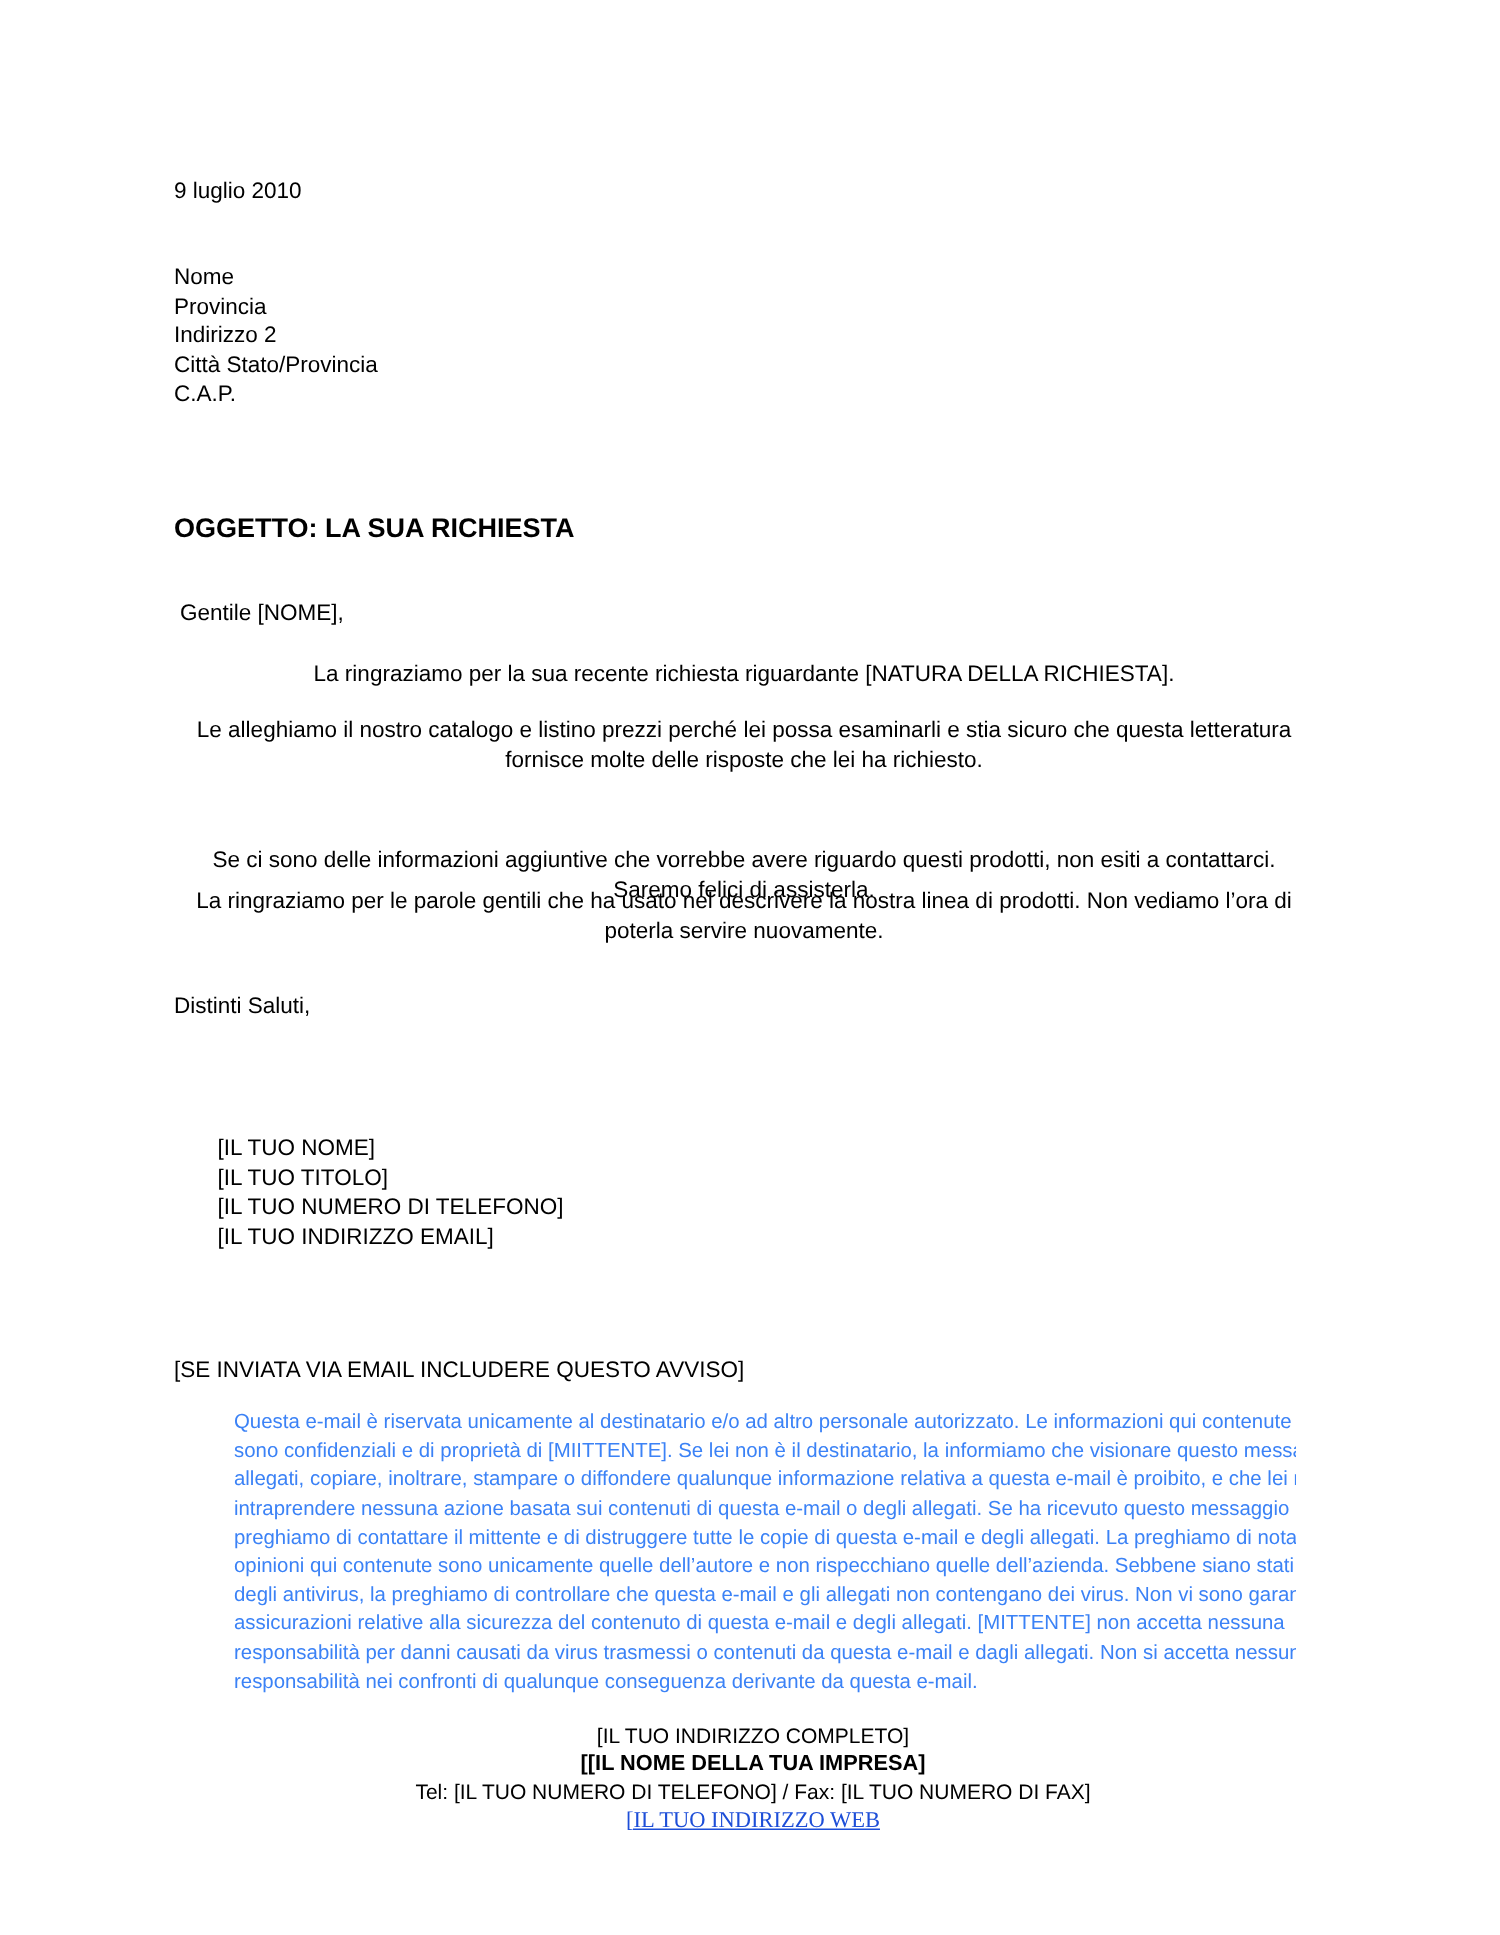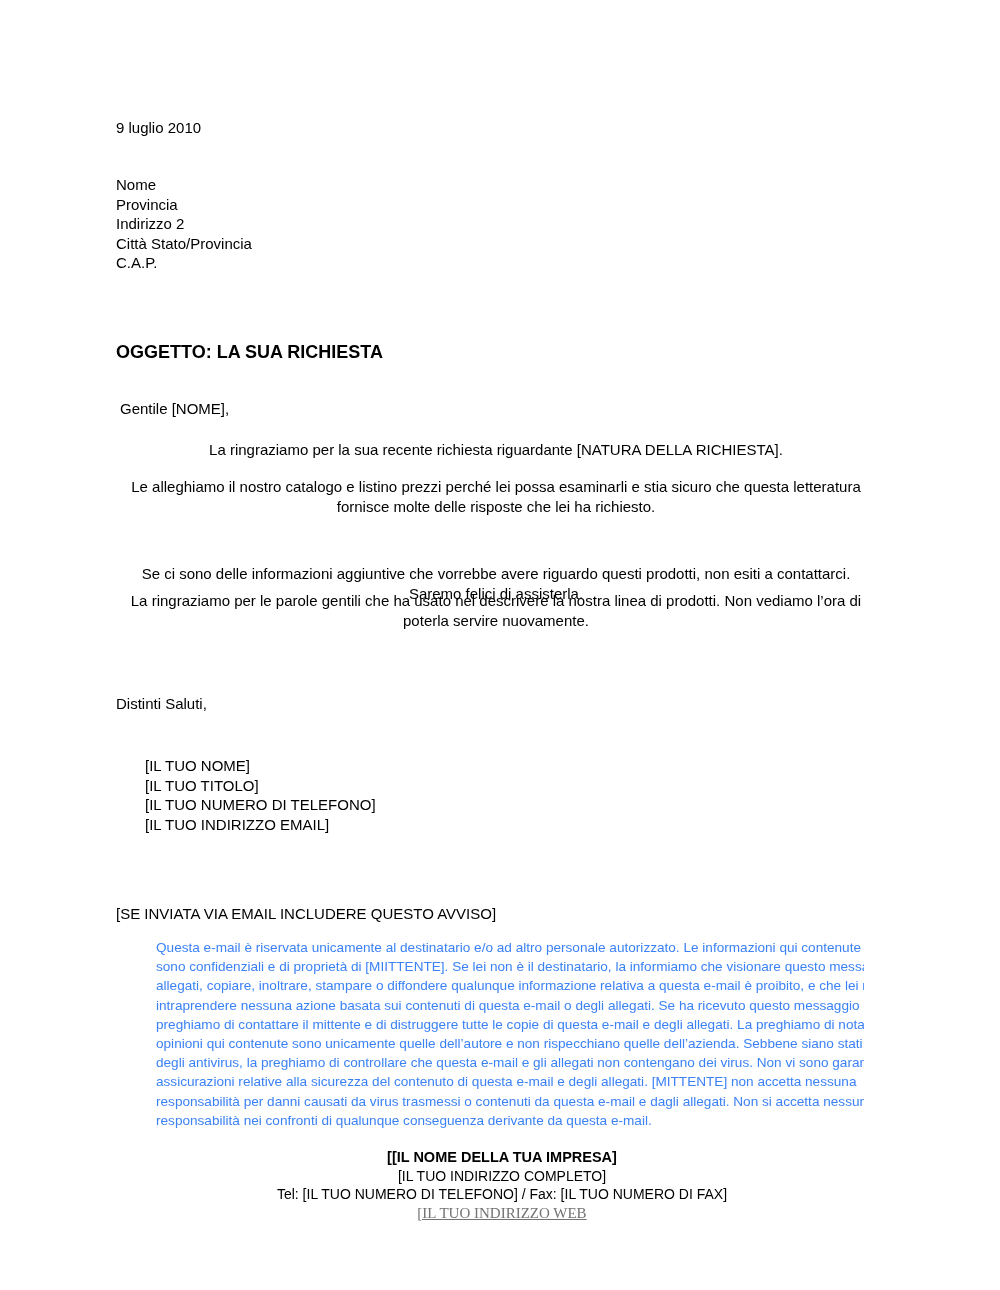--- a/index.html
+++ b/index.html
@@ -77,21 +77,20 @@
   .p3 { top: 564px; }
   .p4 { top: 591px; }
 
   .closing {
     position: absolute;
     top: 661px;
     left: 0;
     font-size: 15px;
     line-height: 19px;
     white-space: nowrap;
-    margin-top: 33px;
   }
 
   .signature-block {
     position: absolute;
     top: 756px;
     left: 0;
     font-size: 15px;
     line-height: 19.5px;
   }
   .signature-block div { white-space: nowrap; margin-left: 29px; }
@@ -127,21 +126,21 @@
     line-height: 18.5px;
   }
   .footer .fcompany {
     font-weight: bold;
     font-size: 14.5px;
   }
   .footer .fline { white-space: nowrap; }
   .footer .flink {
     font-family: "Liberation Serif", serif;
     font-size: 15px;
-    color: #737373;
+    color: #1d4ed8;
     text-decoration: underline;
     cursor: pointer;
     display: inline-block;
   }
 </style>
 </head>
 <body>
 
 <div class="page">
   <div class="content">
@@ -172,20 +171,20 @@
       <div>[IL TUO TITOLO]</div>
       <div>[IL TUO NUMERO DI TELEFONO]</div>
       <div>[IL TUO INDIRIZZO EMAIL]</div>
     </div>
 
     <div class="notice-heading">[SE INVIATA VIA EMAIL INCLUDERE QUESTO AVVISO]</div>
 
     <div class="disclaimer">Questa e-mail è riservata unicamente al destinatario e/o ad altro personale autorizzato. Le informazioni qui contenute o allegate sono confidenziali e di proprietà di [MIITTENTE]. Se lei non è il destinatario, la informiamo che visionare questo messaggio o gli allegati, copiare, inoltrare, stampare o diffondere qualunque informazione relativa  a questa e-mail è proibito, e che lei non potrà intraprendere nessuna azione basata sui contenuti di questa e-mail o degli allegati. Se ha ricevuto questo messaggio per errore, la preghiamo di contattare il mittente e di distruggere tutte le copie di questa e-mail e degli allegati. La preghiamo di notare che le opinioni qui contenute sono unicamente quelle dell’autore e non rispecchiano quelle dell’azienda. Sebbene siano stati impiegati degli antivirus, la preghiamo di controllare che questa e-mail e gli allegati non contengano dei virus. Non vi sono garanzie o assicurazioni relative alla sicurezza del contenuto di questa e-mail e degli allegati.  [MITTENTE] non accetta nessuna responsabilità per danni causati da virus trasmessi o contenuti da questa e-mail e dagli allegati. Non si accetta nessuna responsabilità nei confronti di qualunque conseguenza derivante da questa e-mail.</div>
 
     <div class="footer">
+      <div class="fline">[IL TUO INDIRIZZO COMPLETO]</div>
       <div class="fline fcompany">[[IL NOME DELLA TUA IMPRESA]</div>
-      <div class="fline">[IL TUO INDIRIZZO COMPLETO]</div>
       <div class="fline">Tel: [IL TUO NUMERO DI TELEFONO] / Fax: [IL TUO NUMERO DI FAX]</div>
       <div class="fline"><span class="flink">[IL TUO INDIRIZZO WEB</span></div>
     </div>
 
   </div>
 </div>
 
 </body></html>

